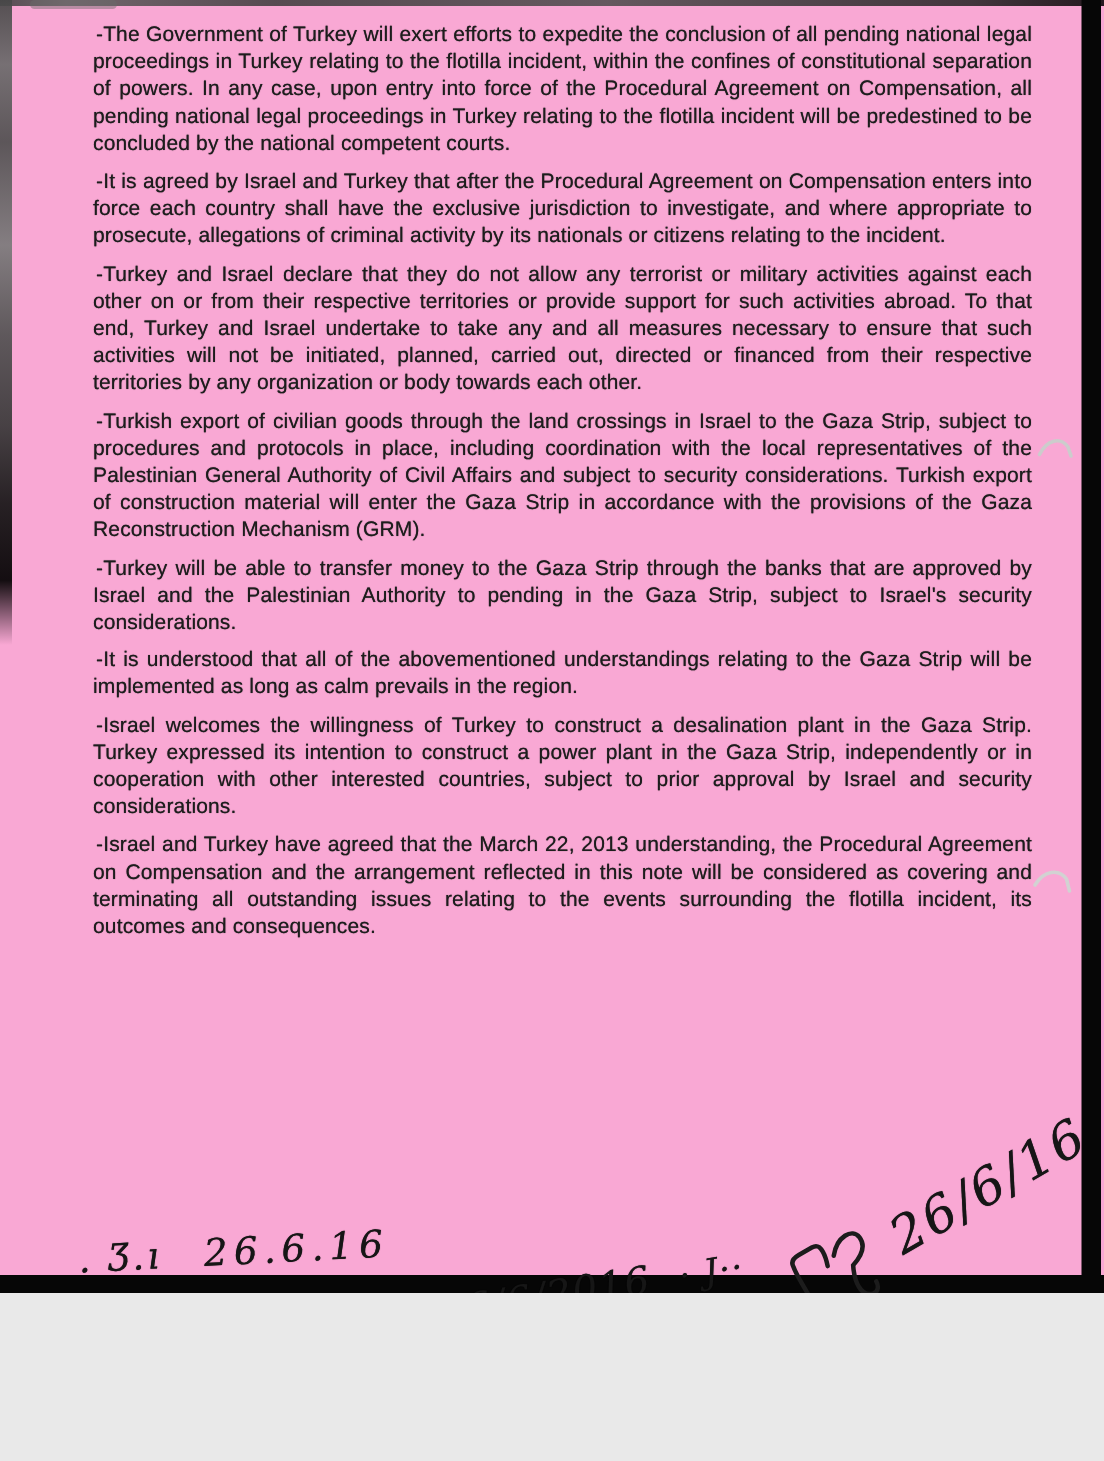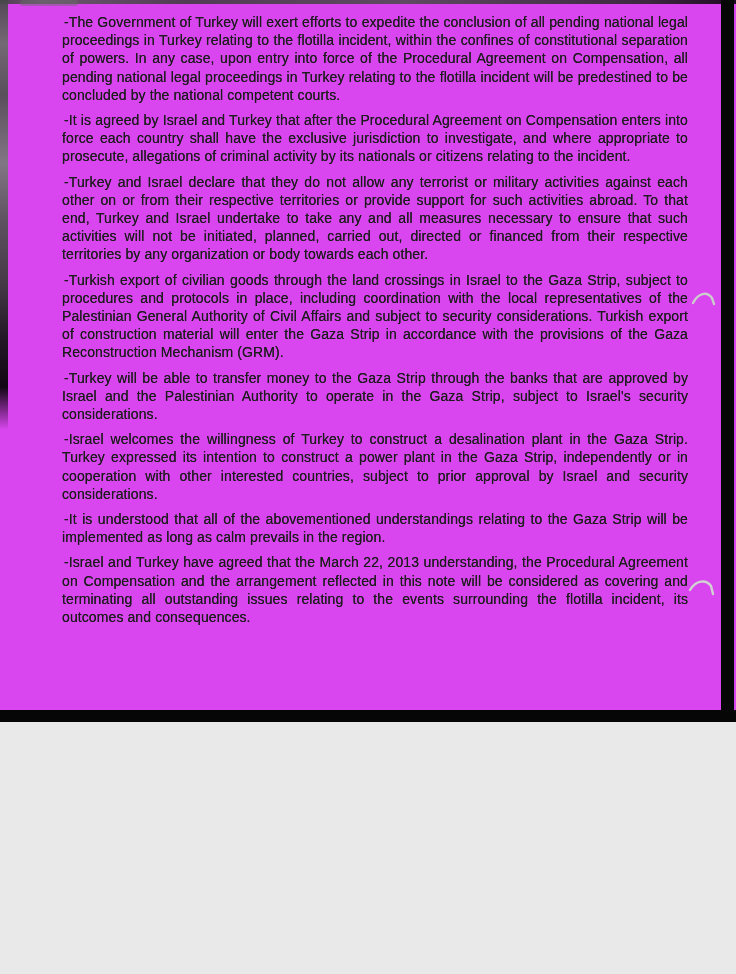--- a/index.html
+++ b/index.html
@@ -1,19 +1,19 @@
 <!DOCTYPE html>
 <html><head>
 <meta charset="utf-8">
 <style>
   html,body{margin:0;padding:0;background:#e9e9e9;}
   .page{
     position:relative;
-    width:736px;height:722px;
-    background:#d946ef;
+    width:736px;height:862px;
+    background:#f9a8d4;
     overflow:hidden;
     font-family:"Liberation Sans", sans-serif;
   }
   
   .edge{position:absolute;}
   .edge-top{top:0;left:0;width:736px;height:4px;
     background:linear-gradient(90deg,#3c3c3c 0%,#5a5a5a 6%,#3a3a3a 25%,#4a4a4a 55%,#222 88%,#000 100%);
     opacity:.85;}
   .edge-right{top:0;right:2px;width:13px;height:974px;background:#060606;}
   .edge-bottom{bottom:0;left:0;width:736px;height:12px;background:#060606;}
@@ -73,23 +73,23 @@
   </svg>
   <svg class="curl curl-2" width="28" height="22" viewBox="0 0 28 22">
     <path d="M2,13 C8,3 18,2 23,9 L25,17" stroke="#d2d2d2" stroke-width="2.4" fill="none" stroke-linecap="round"></path>
   </svg>
 
   <div class="content">
     <p>-The Government of Turkey will exert efforts to expedite the conclusion of all pending national legal proceedings in Turkey relating to the flotilla incident, within the confines of constitutional separation of powers. In any case, upon entry into force of the Procedural Agreement on Compensation, all pending national legal proceedings in Turkey relating to the flotilla incident will be predestined to be concluded by the national competent courts.</p>
     <p>-It is agreed by Israel and Turkey that after the Procedural Agreement on Compensation enters into force each country shall have the exclusive jurisdiction to investigate, and where appropriate to prosecute, allegations of criminal activity by its nationals or citizens relating to the incident.</p>
     <p>-Turkey and Israel declare that they do not allow any terrorist or military activities against each other on or from their respective territories or provide support for such activities abroad. To that end, Turkey and Israel undertake to take any and all measures necessary to ensure that such activities will not be initiated, planned, carried out, directed or financed from their respective territories by any organization or body towards each other.</p>
     <p>-Turkish export of civilian goods through the land crossings in Israel to the Gaza Strip, subject to procedures and protocols in place, including coordination with the local representatives of the Palestinian General Authority of Civil Affairs and subject to security considerations. Turkish export of construction material will enter the Gaza Strip in accordance with the provisions of the Gaza Reconstruction Mechanism (GRM).</p>
-    <p>-Turkey will be able to transfer money to the Gaza Strip through the banks that are approved by Israel and the Palestinian Authority to operate in the Gaza Strip, subject to Israel's security considerations.</p>
+    <p>-Turkey will be able to transfer money to the Gaza Strip through the banks that are approved by Israel and the Palestinian Authority to pending in the Gaza Strip, subject to Israel's security considerations.</p>
+    <p>-It is understood that all of the abovementioned understandings relating to the Gaza Strip will be implemented as long as calm prevails in the region.</p>
     <p>-Israel welcomes the willingness of Turkey to construct a desalination plant in the Gaza Strip. Turkey expressed its intention to construct a power plant in the Gaza Strip, independently or in cooperation with other interested countries, subject to prior approval by Israel and security considerations.</p>
-    <p>-It is understood that all of the abovementioned understandings relating to the Gaza Strip will be implemented as long as calm prevails in the region.</p>
     <p>-Israel and Turkey have agreed that the March 22, 2013 understanding, the Procedural Agreement on Compensation and the arrangement reflected in this note will be considered as covering and terminating all outstanding issues relating to the events surrounding the flotilla incident, its outcomes and consequences.</p>
   </div>
 
   <div class="hw hw-left">
     <span class="initials">. Ʒ.ı</span>
     <span class="date">26.6.16</span>
   </div>
 
   <div class="hw hw-mid">
     <span>26/6/2016</span>

